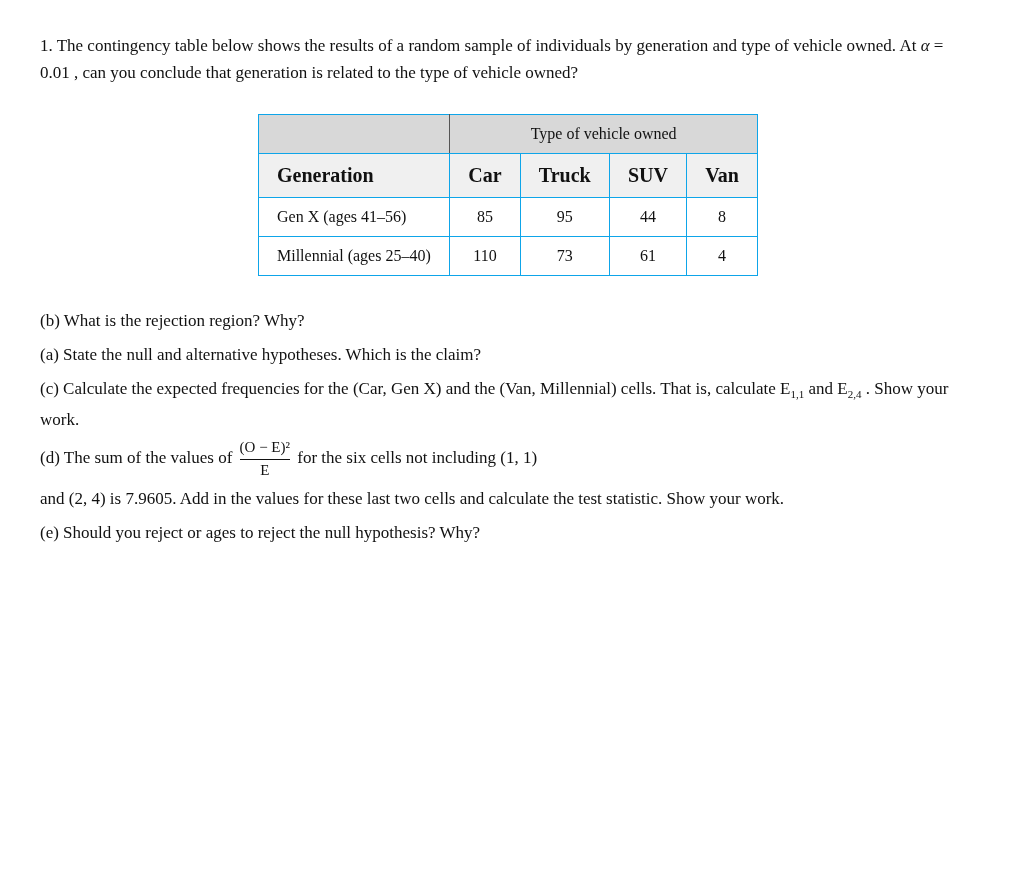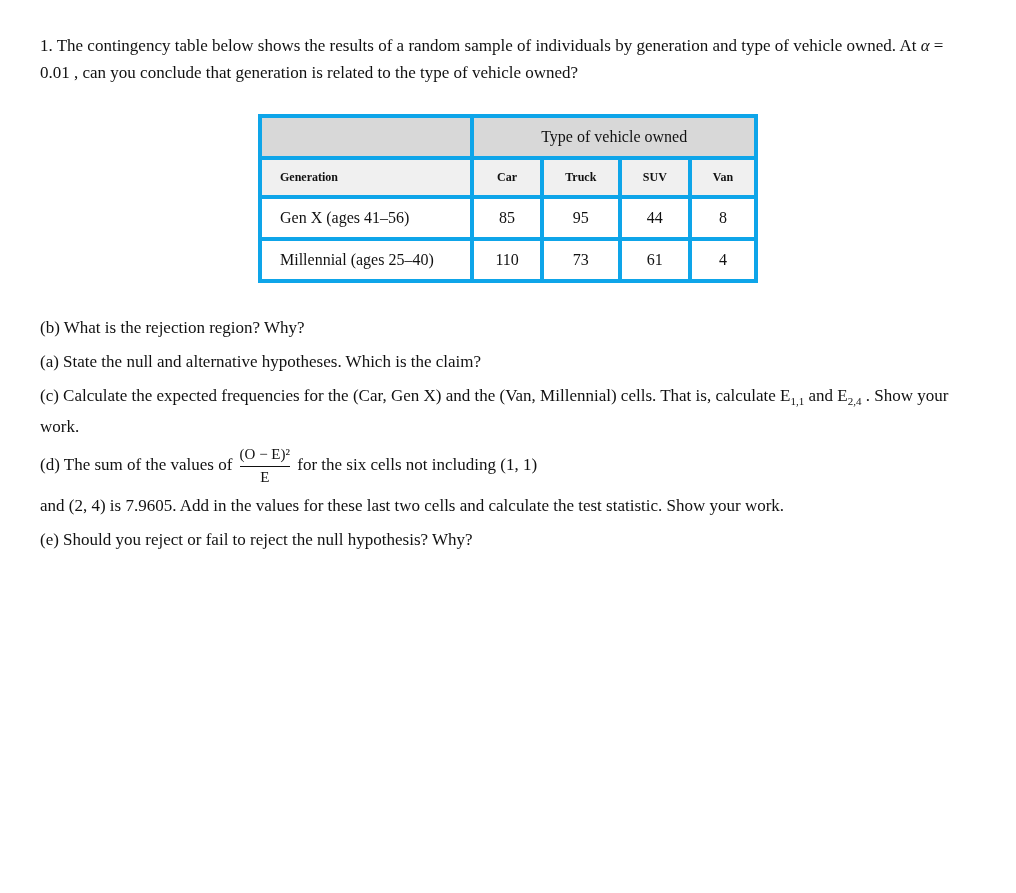--- a/index.html
+++ b/index.html
@@ -27,39 +27,39 @@
     .table-container {
       display: flex;
       justify-content: center;
       margin-bottom: 30px;
     }
     table {
       border-collapse: collapse;
       min-width: 500px;
     }
     table td, table th {
-      border: 4px solid #0ea5e9;
+      border: 1px solid #0ea5e9;
       padding: 10px 18px;
       text-align: center;
       font-size: 16px;
       background: #fff;
     }
     .header-row-top td {
       background: #d8d8d8;
       font-size: 16px;
       text-align: center;
     }
     .header-row-top .empty-cell {
       background: #d8d8d8;
       border-right: 1px solid #555;
     }
     .header-row-sub td {
       background: #f0f0f0;
       font-weight: bold;
-      font-size: 12px;
+      font-size: 20px;
     }
     .header-row-sub .generation-label {
       text-align: left;
       font-weight: bold;
     }
     .data-row td {
       font-size: 16px;
     }
     .data-row .row-label {
       text-align: left;
@@ -156,16 +156,16 @@
     </p>
     <p class="part-d">
       <span>(d) The sum of the values of</span>
       <span class="fraction">
         <span class="numerator">(O − E)²</span>
         <span class="denominator">E</span>
       </span>
       <span>for the six cells not including (1, 1)</span>
     </p>
     <p>and (2, 4) is 7.9605. Add in the values for these last two cells and calculate the test statistic. Show your work.</p>
-    <p>(e) Should you reject or fail to reject the null hypothesis? Why?</p>
+    <p>(e) Should you reject or ages to reject the null hypothesis? Why?</p>
   </div>
 
 </div>
 
 </body></html>

